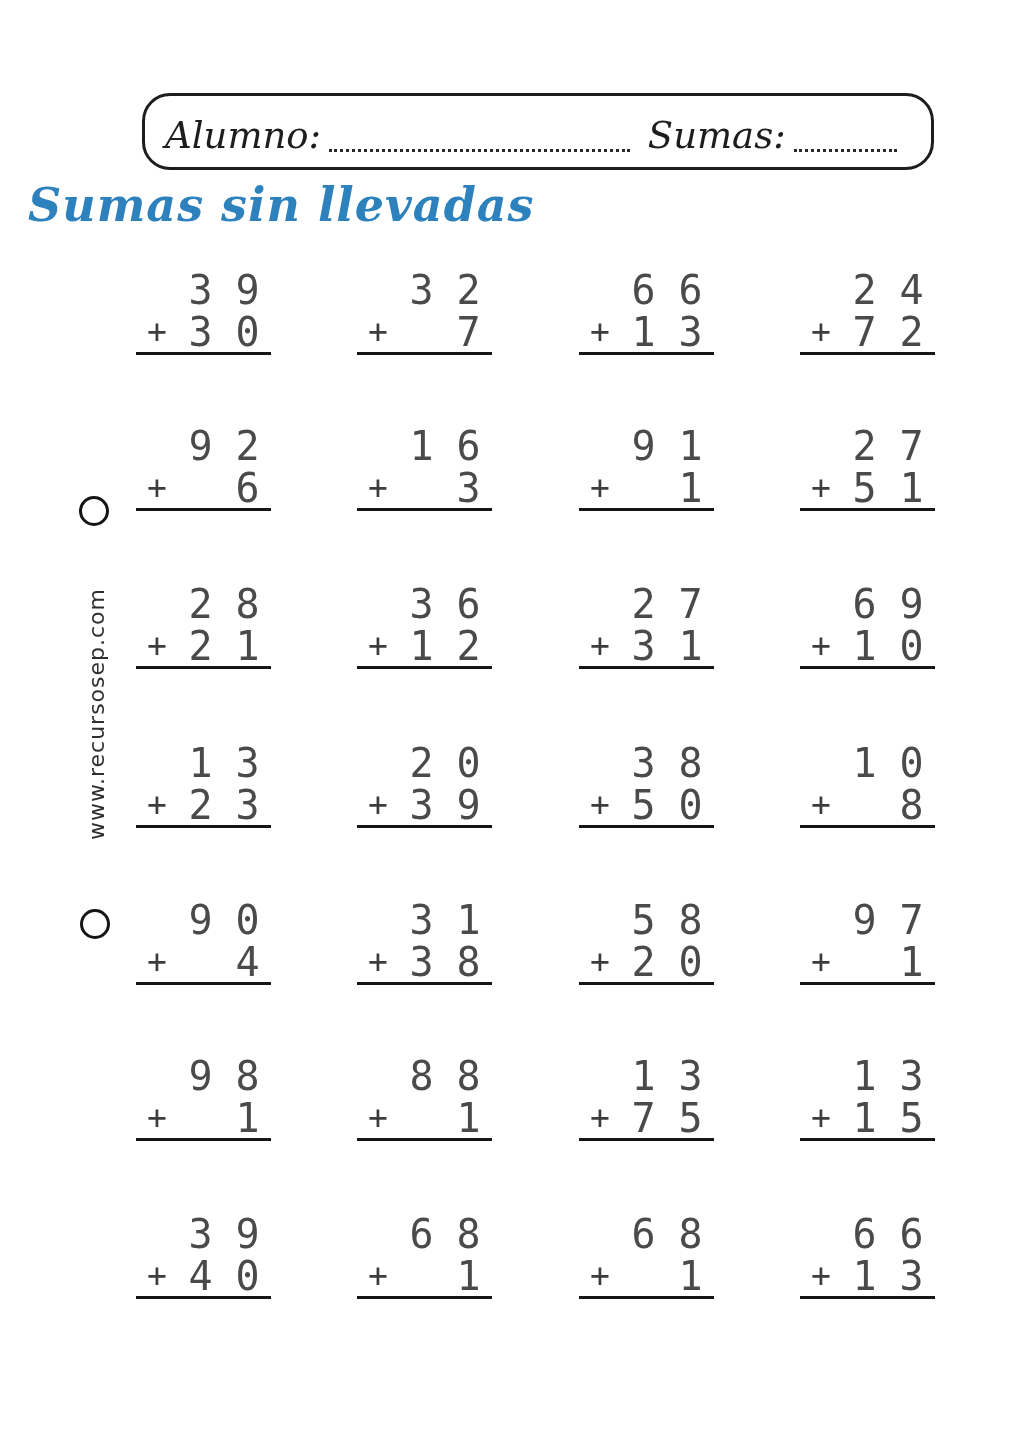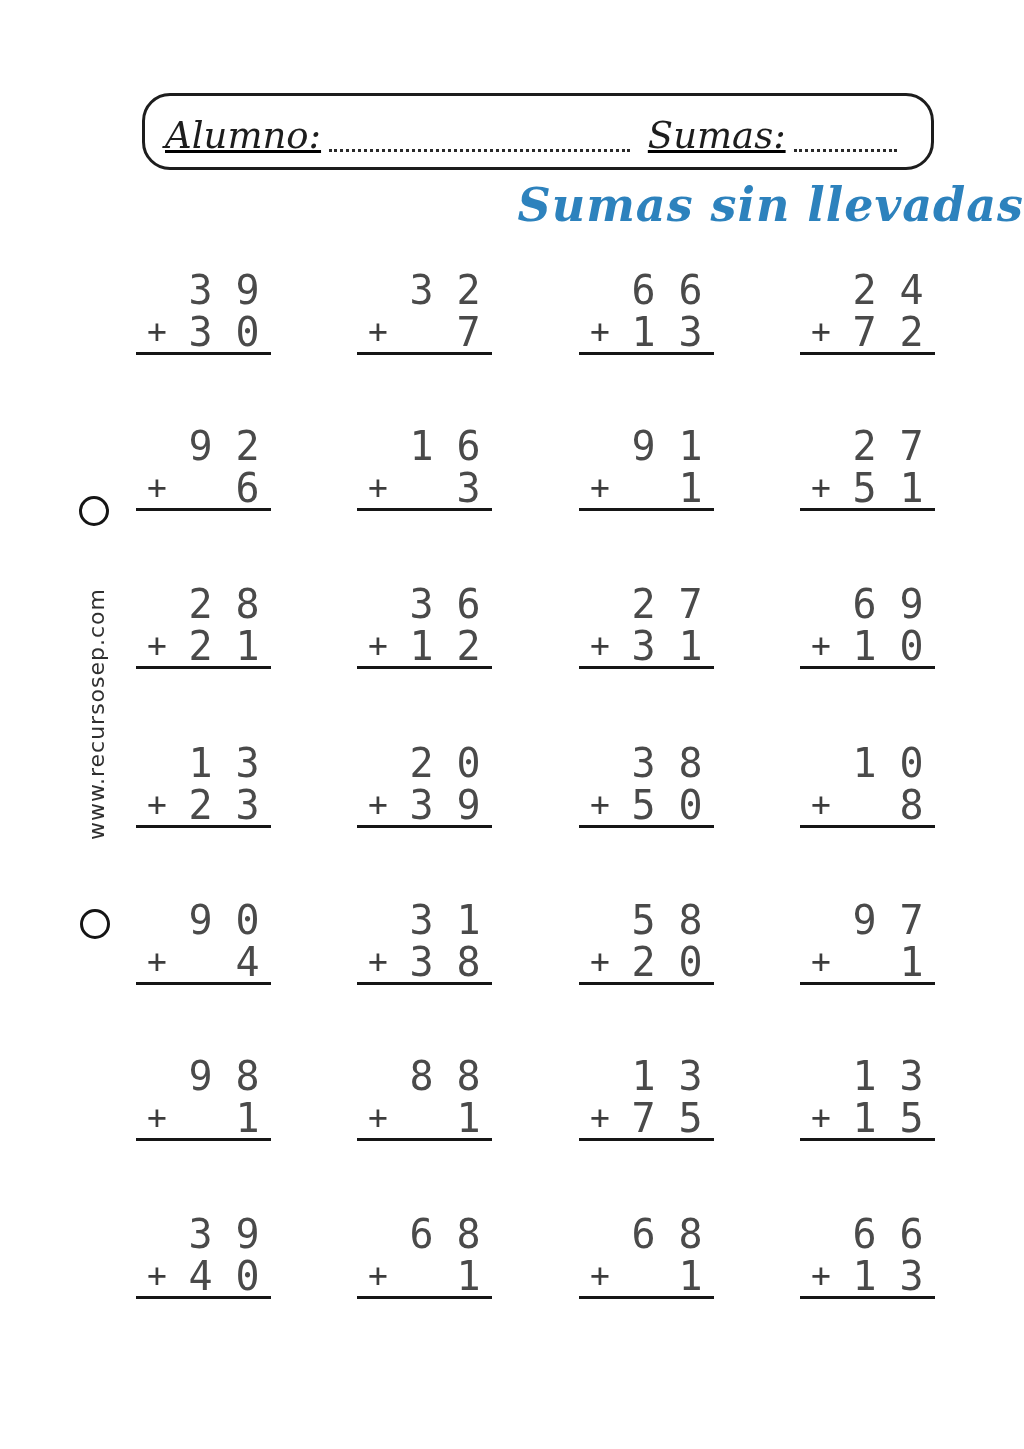--- a/index.html
+++ b/index.html
@@ -13,41 +13,40 @@
 
   
   #header-box{
     position:absolute;left:142px;top:93px;
     width:792px;height:77px;
     border:3px solid #1d1d1d;
     border-radius:28px;
     box-sizing:border-box;
     display:flex;align-items:center;
     padding:14px 26px 6px 20px;
-    text-decoration:underline;
   }
   .script-text{
     font-family:"DejaVu Serif","Liberation Serif",serif;
     font-style:italic;
     color:#1d1d1d;
   }
   #student-label{font-size:37px;white-space:nowrap;}
   #date-label{font-size:37px;white-space:nowrap;margin-left:10px;}
   .dotline{
     border-bottom:3px dotted #2a2a2a;
     height:30px;
     margin:0 8px;
   }
   #student-line{flex:3.2;}
   #date-line{flex:1.1;}
 
   
   #worksheet-title{
     position:absolute;left:0;top:178px;width:1024px;
-    text-align:right;
+    text-align:left;
     font-family:"DejaVu Serif","Liberation Serif",serif;
     font-style:italic;font-weight:bold;
     font-size:46px;
     letter-spacing:1px;
     margin:0;padding-left:28px;box-sizing:border-box;
   }
 
   
   .punch-hole{
     position:absolute;

